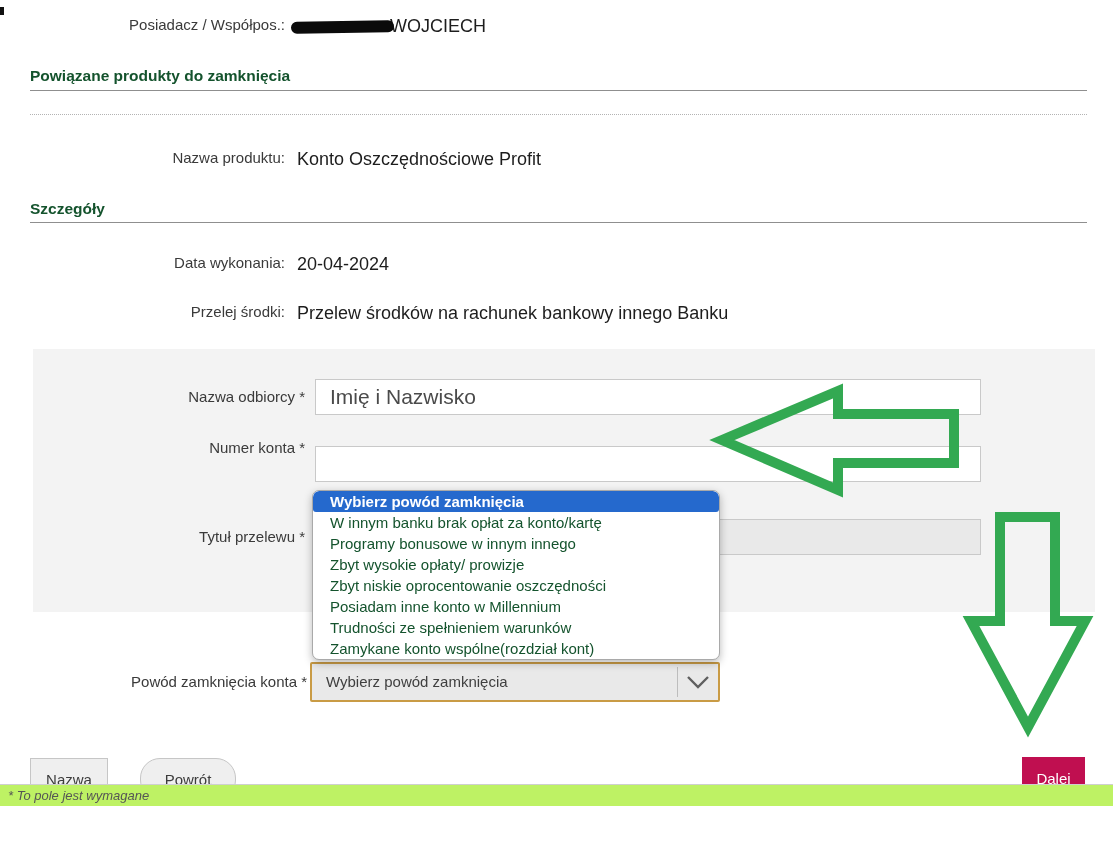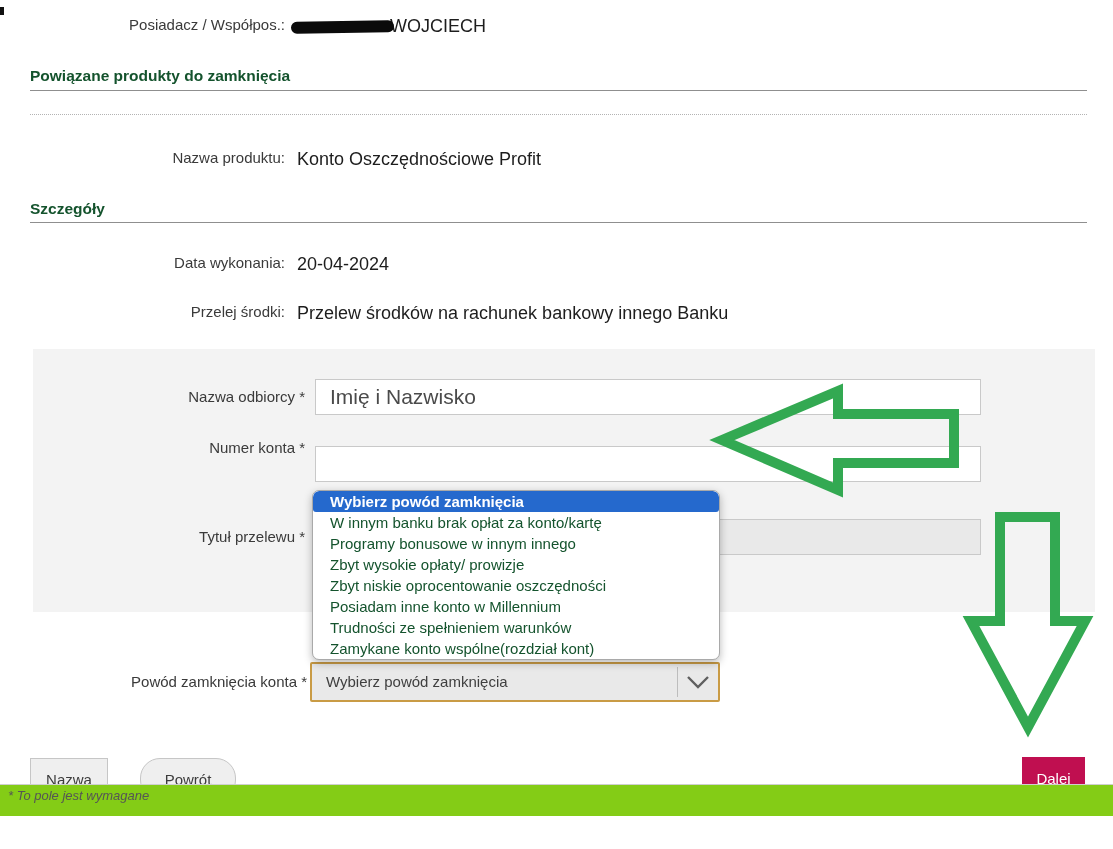--- a/index.html
+++ b/index.html
@@ -65,21 +65,21 @@
   .btn-cancel { left:30px;  width:78px; }
   .btn-back   { left:140px; width:96px;border-radius:20px; }
   .btn-next {
     position:absolute; left:1022px; top:757px; width:63px; height:43px;
     background:#c00f50; border:none; color:#fff; font-size:15px;
     font-family:"Liberation Sans",sans-serif; cursor:pointer;
   }
 
   
   .footer {
-    left:0; top:784px; width:1113px; height:32px; background:#84cc16;
+    left:0; top:784px; width:1113px; height:22px; background:#bef264;
     border-top:1px solid #cfcfcf;
   }
   .footer-note { margin-left:8px; line-height:21px; font-size:13px; font-style:italic; color:#555; }
 
   
   .redacted { position:relative; display:inline-block; margin-right:2px; }
   .redacted .under { color:#1d1d1d; font-weight:700; letter-spacing:1px; }
   .redacted .bar {
     position:absolute; left:-4px; right:-6px; top:3px; height:12px;
     background:#0b0b0b; border-radius:6px; transform:rotate(-0.8deg);

